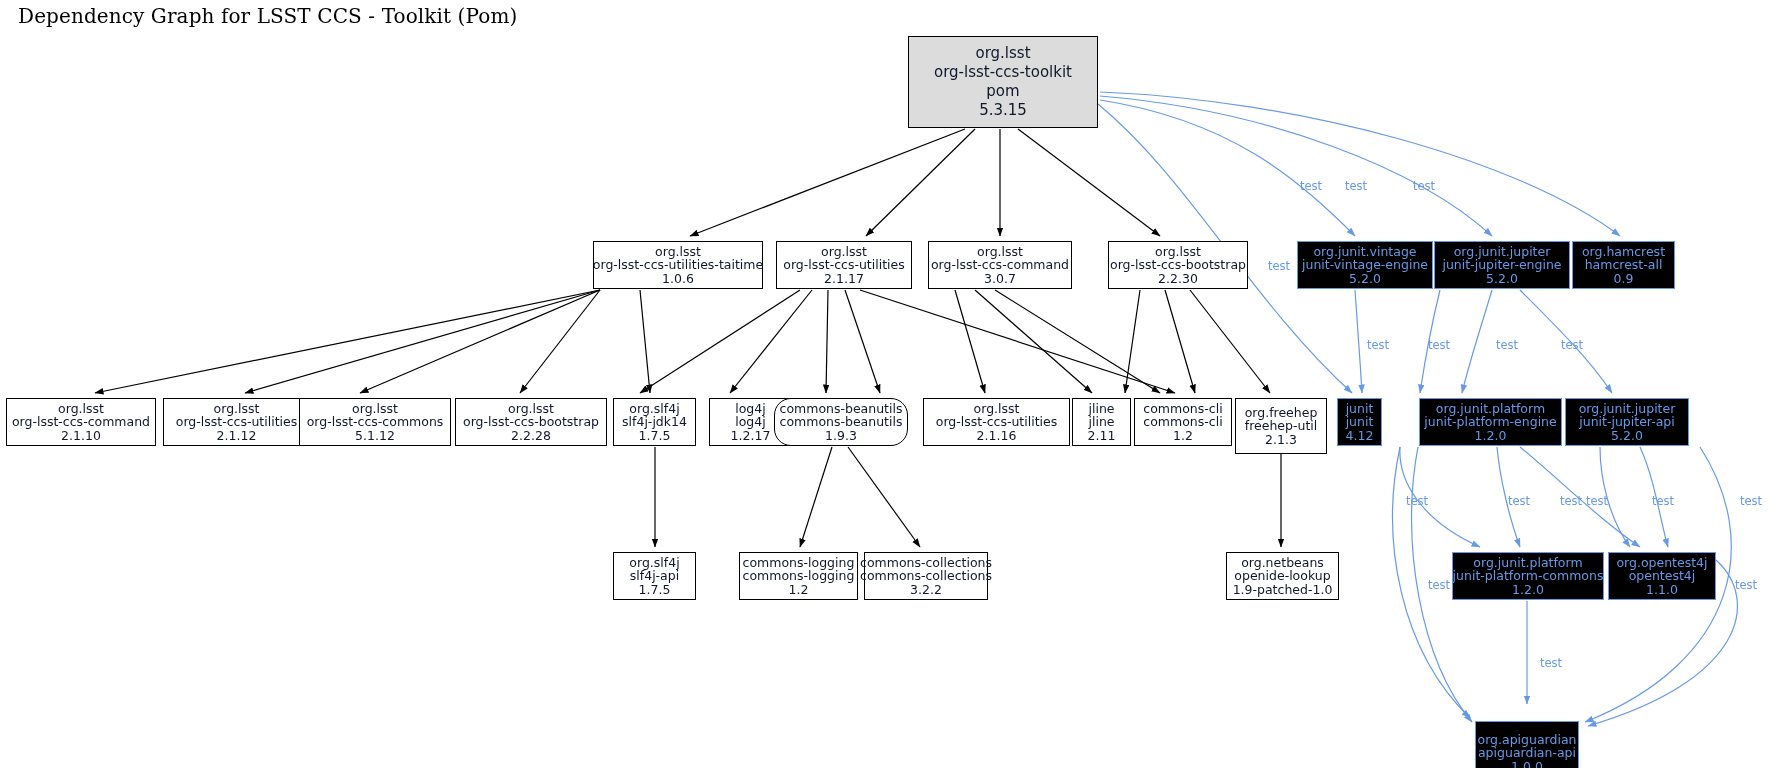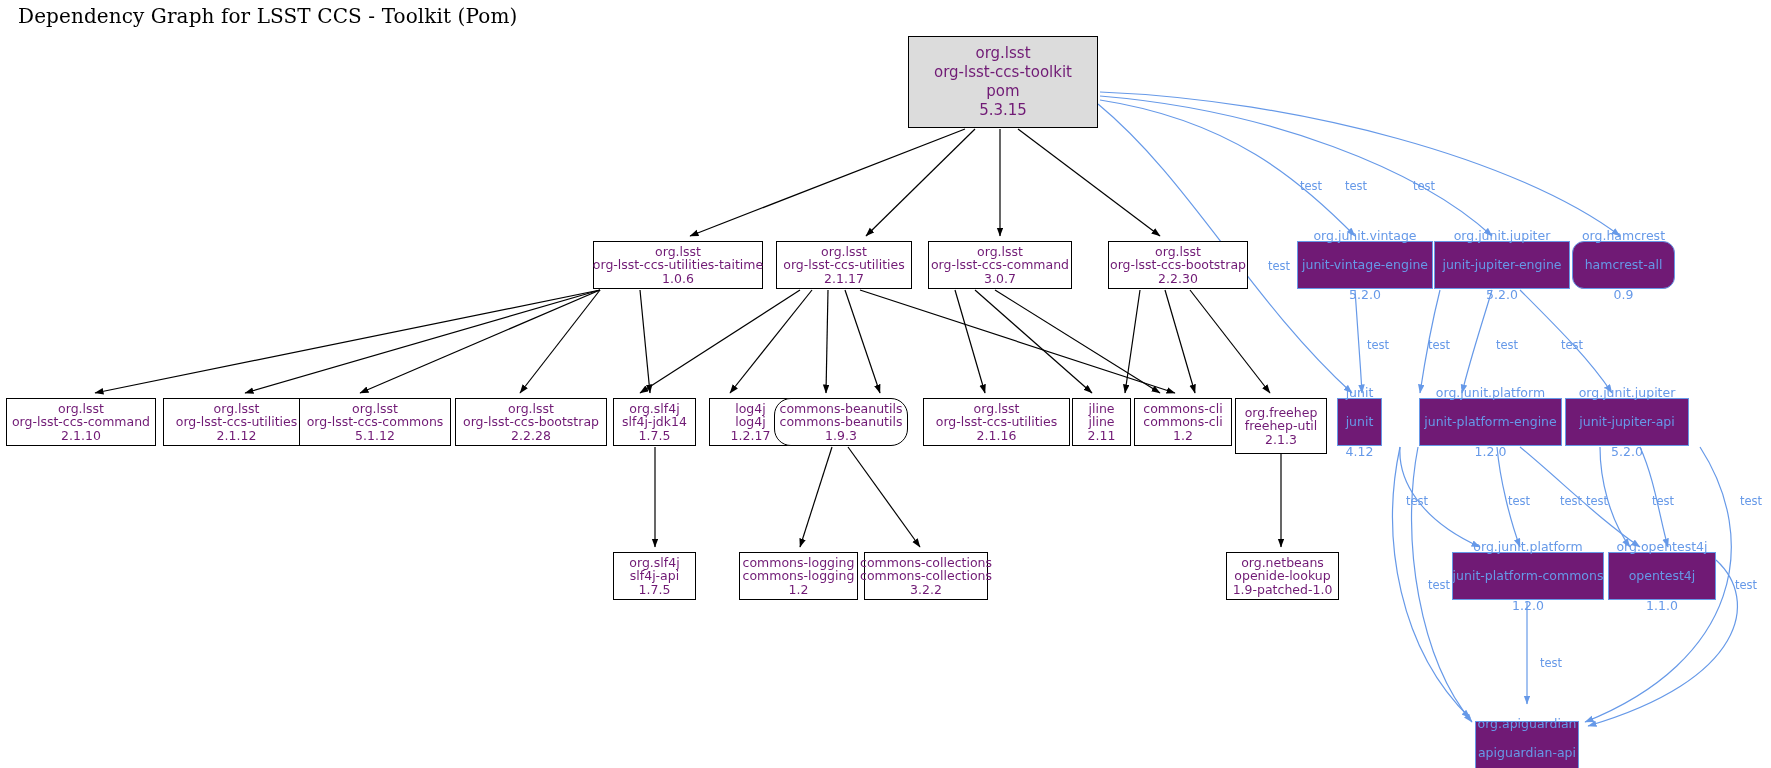--- a/index.html
+++ b/index.html
@@ -43,36 +43,35 @@
     position: absolute;
     box-sizing: border-box;
     border: 1.3px solid #000000;
     background: #ffffff;
     display: flex;
     flex-direction: column;
     align-items: center;
     justify-content: center;
     font-size: 12.5px;
     line-height: 13.6px;
-    color: #701a75;
+    color: #0f172a;
     text-align: center;
     white-space: nowrap;
     overflow: visible;
   }
   .node.root {
     background: #dcdcdc;
     border: 1.6px solid #000000;
     font-size: 15px;
     line-height: 19px;
   }
   .node.test {
     border-color: #6699e8;
     color: #6699e8;
-    background: #701a75;
-    gap: 16px;
+    background: #000000;
   }
   .node span {
     display: block;
   }
   .edge-label {
     position: absolute;
     font-size: 11.5px;
     color: #6699e8;
     font-family: "DejaVu Sans", sans-serif;
     white-space: nowrap;
@@ -180,21 +179,21 @@
     <div class="node test" style="left: 1297px; top: 241px; width: 136px; height: 48px;">
       <span>org.junit.vintage</span>
       <span>junit-vintage-engine</span>
       <span>5.2.0</span>
     </div>
     <div class="node test" style="left: 1434px; top: 241px; width: 136px; height: 48px;">
       <span>org.junit.jupiter</span>
       <span>junit-jupiter-engine</span>
       <span>5.2.0</span>
     </div>
-    <div class="node test" style="left: 1572px; top: 241px; width: 103px; height: 48px; border-radius: 12px;">
+    <div class="node test" style="left: 1572px; top: 241px; width: 103px; height: 48px;">
       <span>org.hamcrest</span>
       <span>hamcrest-all</span>
       <span>0.9</span>
     </div>
     <div class="node" style="left: 6px; top: 398px; width: 150px; height: 48px;">
       <span>org.lsst</span>
       <span>org-lsst-ccs-command</span>
       <span>2.1.10</span>
     </div>
     <div class="node" style="left: 163px; top: 398px; width: 147px; height: 48px;">

